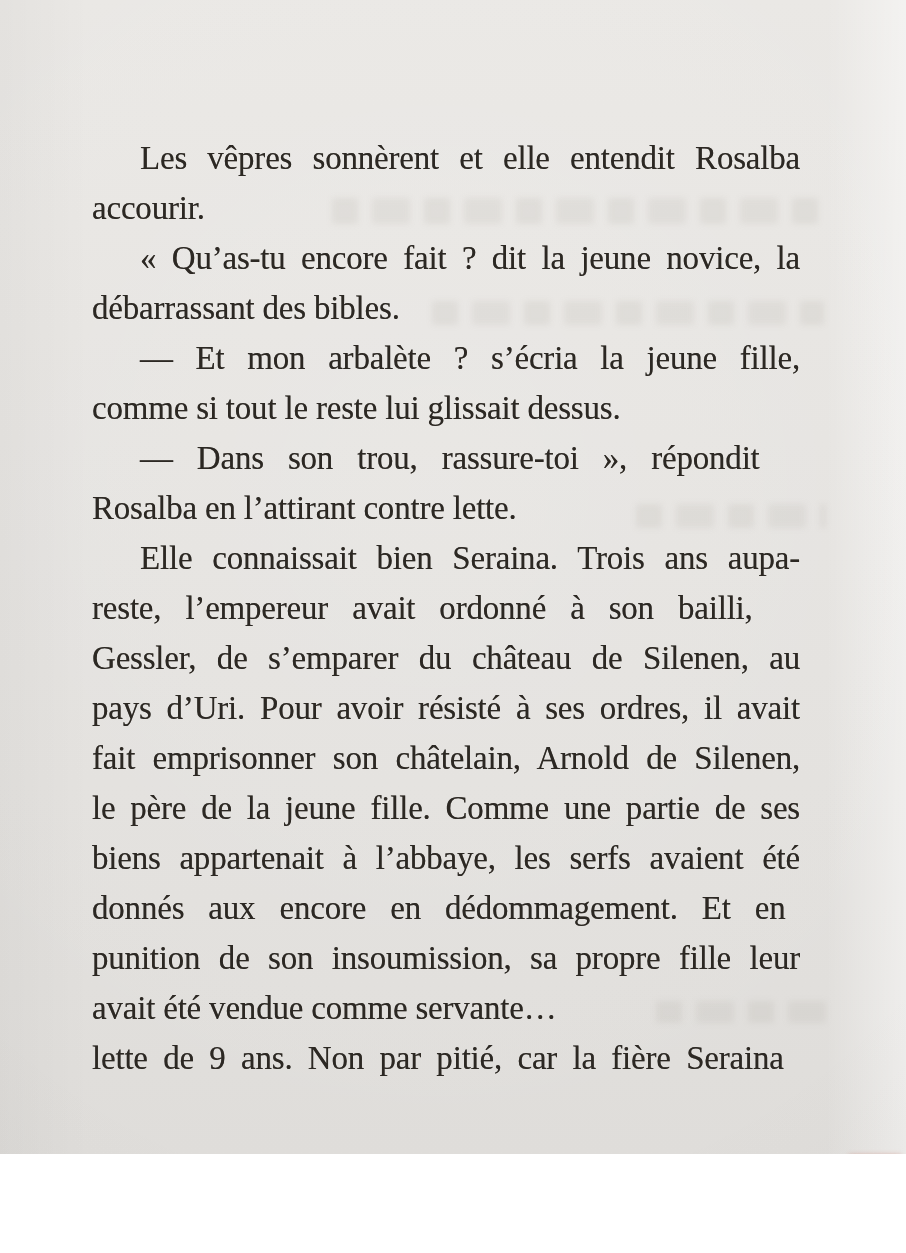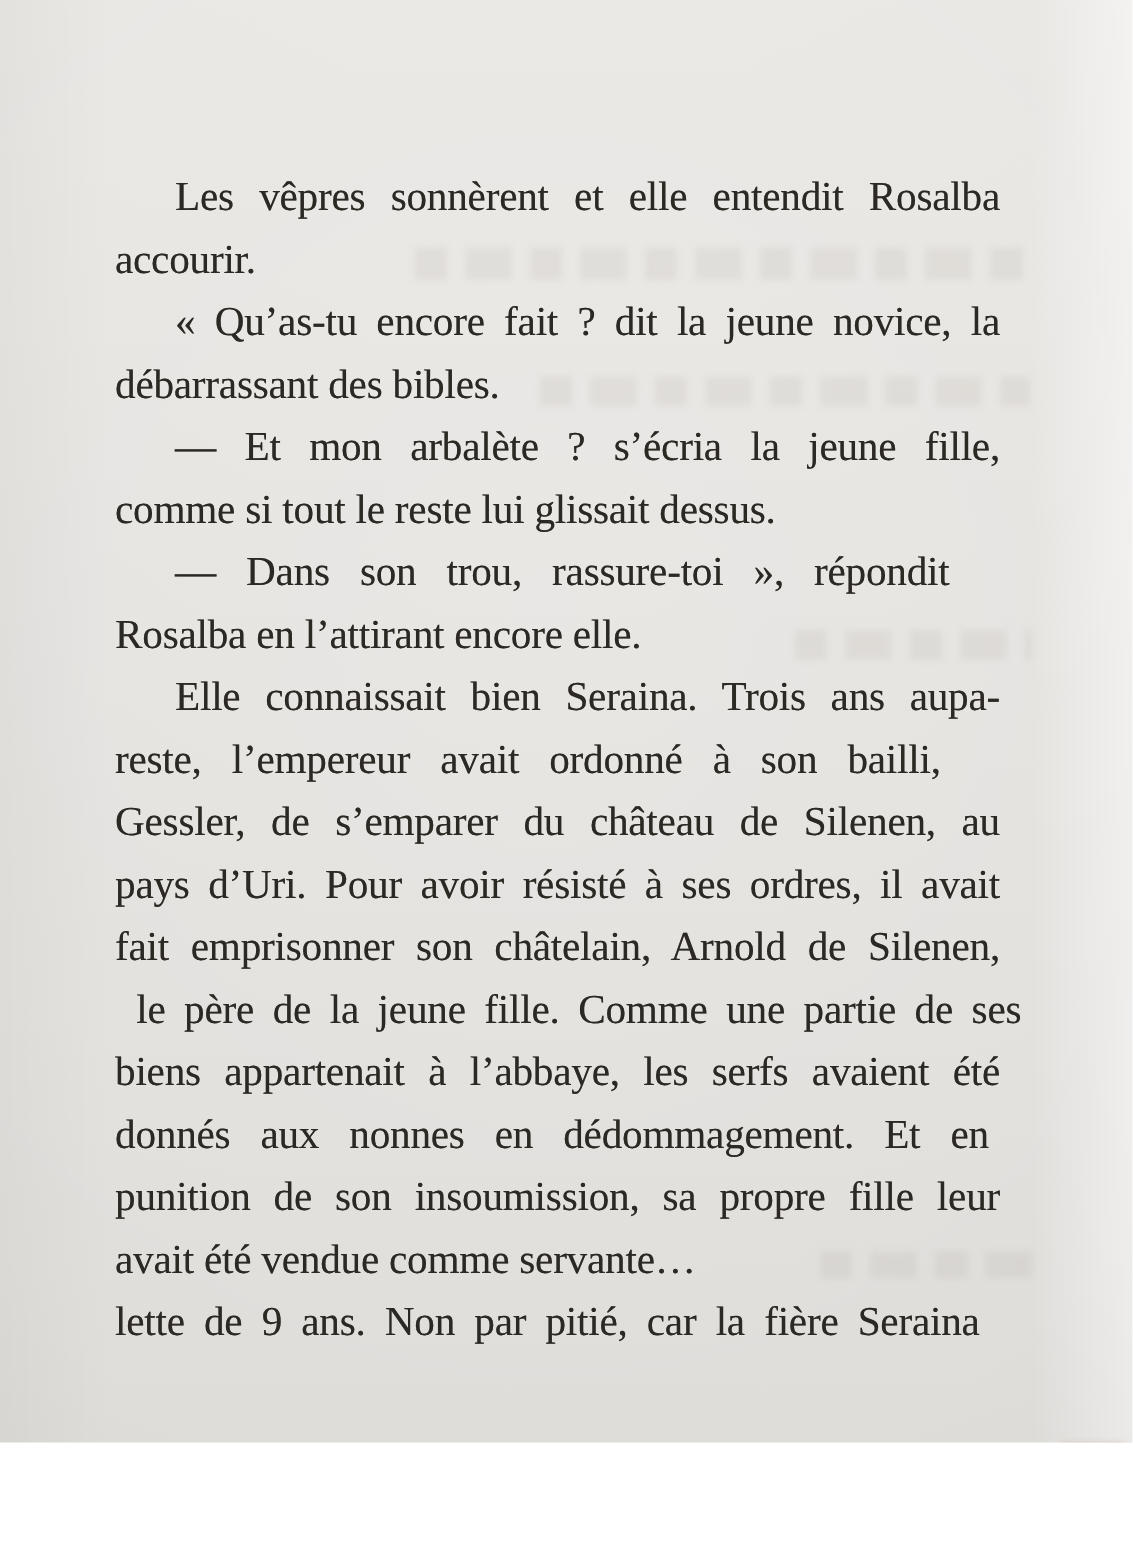--- a/index.html
+++ b/index.html
@@ -100,29 +100,29 @@
   <div class="ghost ghost-4"></div>
 
   <div id="text-block" style="color: rgb(44, 40, 35);">
       <div class="line indent"><span style="word-spacing: 12.2266px;">Les vêpres sonnèrent et elle entendit Rosalba</span></div>
       <div class="line"><span>accourir.</span></div>
       <div class="line indent"><span style="word-spacing: 7.40972px;">« Qu’as-tu encore fait ? dit la jeune novice, la</span></div>
       <div class="line"><span>débarrassant des bibles.</span></div>
       <div class="line indent"><span style="word-spacing: 14.7422px;">— Et mon arbalète ? s’écria la jeune fille,</span></div>
       <div class="line"><span>comme si tout le reste lui glissait dessus.</span></div>
       <div class="line indent"><span style="word-spacing: 16px;">— Dans son trou, rassure-toi », répondit</span></div>
-      <div class="line"><span>Rosalba en l’attirant encore elle.</span></div>
+      <div class="line"><span>Rosalba en l’attirant contre lette.</span></div>
       <div class="line indent"><span style="word-spacing: 11.7891px;">Elle connaissait bien Seraina. Trois ans aupa-</span></div>
       <div class="line"><span style="word-spacing: 16px;">reste, l’empereur avait ordonné à son bailli,</span></div>
       <div class="line"><span style="word-spacing: 12.4844px; text-align: right;">Gessler, de s’emparer du château de Silenen, au</span></div>
       <div class="line"><span style="word-spacing: 6.83507px;">pays d’Uri. Pour avoir résisté à ses ordres, il avait</span></div>
       <div class="line"><span style="word-spacing: 9.38802px;">fait emprisonner son châtelain, Arnold de Silenen,</span></div>
-      <div class="line"><span style="word-spacing: 6.83437px; margin-left: 17px;">le père de la jeune fille. Comme une partie de ses</span></div>
+      <div class="line"><span style="word-spacing: 6.83437px;">le père de la jeune fille. Comme une partie de ses</span></div>
       <div class="line"><span style="word-spacing: 10.7143px;">biens appartenait à l’abbaye, les serfs avaient été</span></div>
-      <div class="line"><span style="word-spacing: 16px;">donnés aux nonnes en dédommagement. Et en</span></div>
+      <div class="line"><span style="word-spacing: 16px;">donnés aux encore en dédommagement. Et en</span></div>
       <div class="line"><span style="word-spacing: 10.3906px;">punition de son insoumission, sa propre fille leur</span></div>
       <div class="line"><span>avait été vendue comme servante…</span></div>
       <div class="line"><span style="word-spacing: 7.33437px;">lette de 9 ans. Non par pitié, car la fière Seraina</span></div>
     </div>
 
   <div class="page-badge" style="background: rgb(182, 74, 51); color: rgb(246, 239, 233);">
     <span>7</span>
   </div>
 
 </div>

